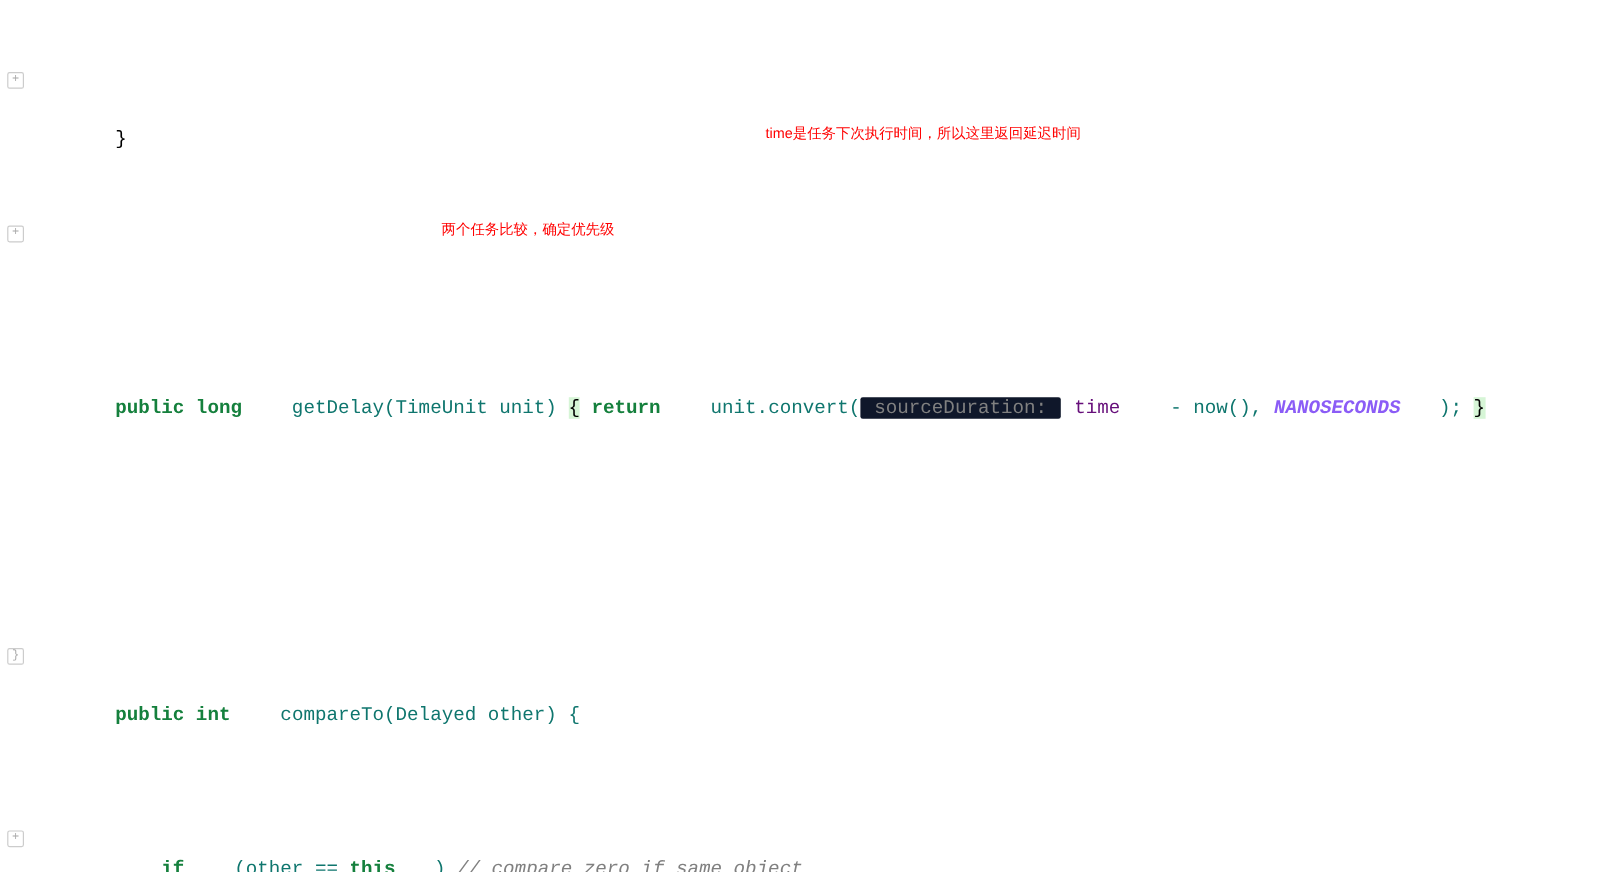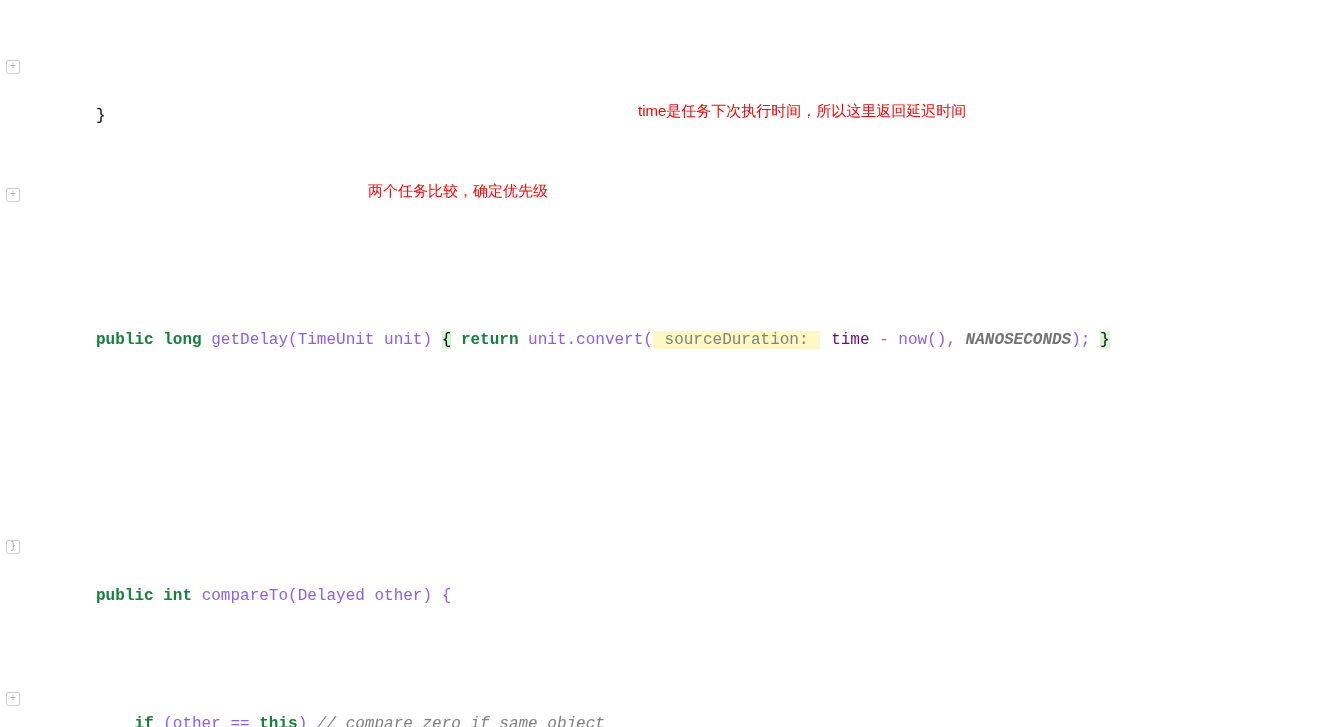--- a/index.html
+++ b/index.html
@@ -34,31 +34,31 @@
   }
   .code-area {
     flex: 1;
     padding: 4px 0 0 8px;
     white-space: pre;
     position: relative;
     overflow: hidden;
   }
   .line { height: 32px; white-space: pre; }
   .kw { color: #15803d; font-weight: bold; }
-  .plain { color: #8b5cf6; }
+  .plain { color: #0f766e; margin-left: 32px; }
   .comment { color: #808080; font-style: italic; }
   .field { color: #660E7A; padding-left: 11px; }
-  .static-i { color: #737373; font-style: italic; font-weight: bold; }
-  .param-hint { color: #808080; background: #fef9c3; padding: 0 2px; border-radius: 2px; font-style: normal; text-align: center; }
+  .static-i { color: #8b5cf6; font-style: italic; font-weight: bold; }
+  .param-hint { color: #808080; background: #0f172a; padding: 0 2px; border-radius: 2px; font-style: normal; text-align: center; }
   .hl-brace { background: #d6f5d6; }
   .annotation {
     position: absolute;
     color: #ff0000;
     font-family: "Microsoft YaHei", "SimSun", sans-serif;
-    font-size: 15px;
+    font-size: 12px;
     white-space: nowrap;
   }
 </style>
 </head>
 <body>
 
 <div class="gutter">
   <div class="fold-marker" style="top:60px">
       <span>+</span>
     </div>

